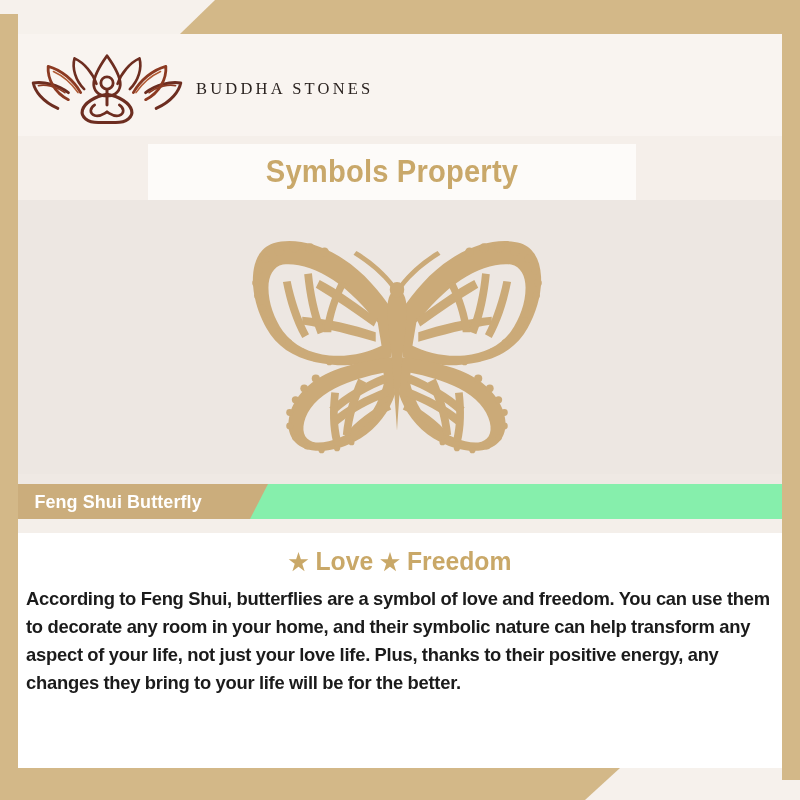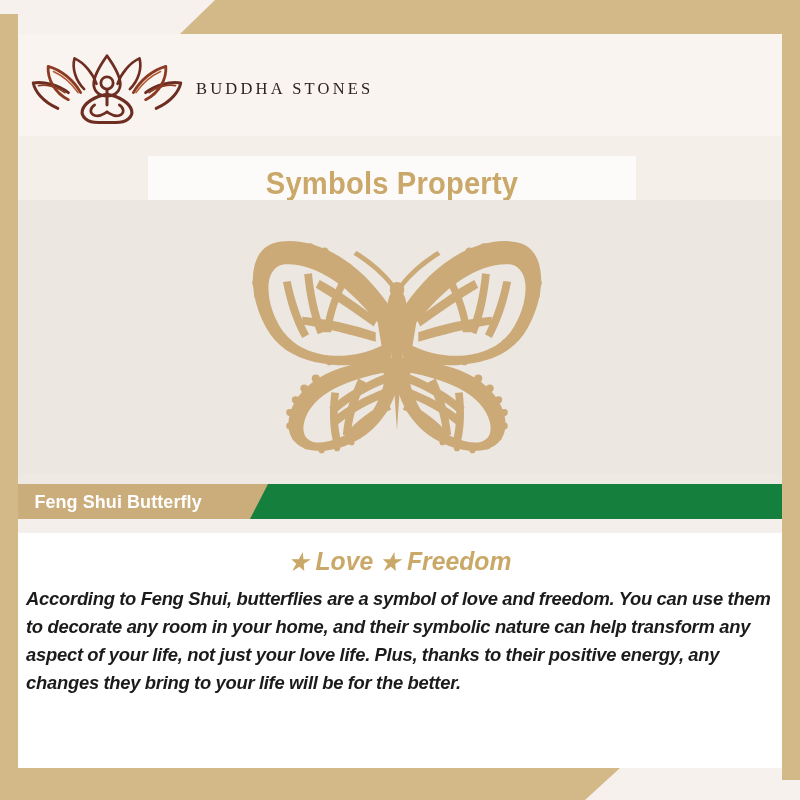--- a/index.html
+++ b/index.html
@@ -42,21 +42,21 @@
     color:#2B2320;
     margin-top:-2px;
   }
 
   
   .banner-zone {
     position:absolute; left:0; top:102px; width:764px; height:64px;
     background:#F5EFEA;
   }
   .banner {
-    position:absolute; left:130px; top:20px;
+    position:absolute; left:130px; top:8px;
     width:488px; height:56px;
     background:#FDFBF9;
   }
   .banner-title {
     width:100%; height:100%;
     display:flex; align-items:center; justify-content:center;
     font-size:31px;
     font-weight:bold;
     color:#C9A86A;
     letter-spacing:.2px;
@@ -72,21 +72,21 @@
   .butterfly { width:352px; height:232px; display:block; margin-left:-6px; margin-top:2px;}
 
   
   .strip-a {
     position:absolute; left:0; top:440px; width:764px; height:10px;
     background:#EFE9E4;
   }
   
   .tab-row {
     position:absolute; left:0; top:450px; width:764px; height:35px;
-    background:#15803d;
+    background:#86efac;
   }
   .tab {
     position:absolute; left:0; top:0;
     width:250px; height:35px;
     background:#CBAD7C;
     clip-path:polygon(0 0, 250px 0, 232px 35px, 0 35px);
     display:flex; align-items:center;
   }
   .tab-label {
     color:#FFFFFF;
@@ -98,21 +98,20 @@
   }
   .strip-b {
     position:absolute; left:0; top:485px; width:764px; height:14px;
     background:#F4EFEA;
   }
 
   
   .body-zone {
     position:absolute; left:0; top:499px; width:764px; height:235px;
     background:#FFFFFF;
-    font-style:italic;
   }
   .subtitle {
     width:100%;
     text-align:center;
     font-size:25.5px;
     font-weight:bold;
     color:#C9A868;
     padding-top:14px;
     letter-spacing:0px;
     transform:scaleX(.97);

